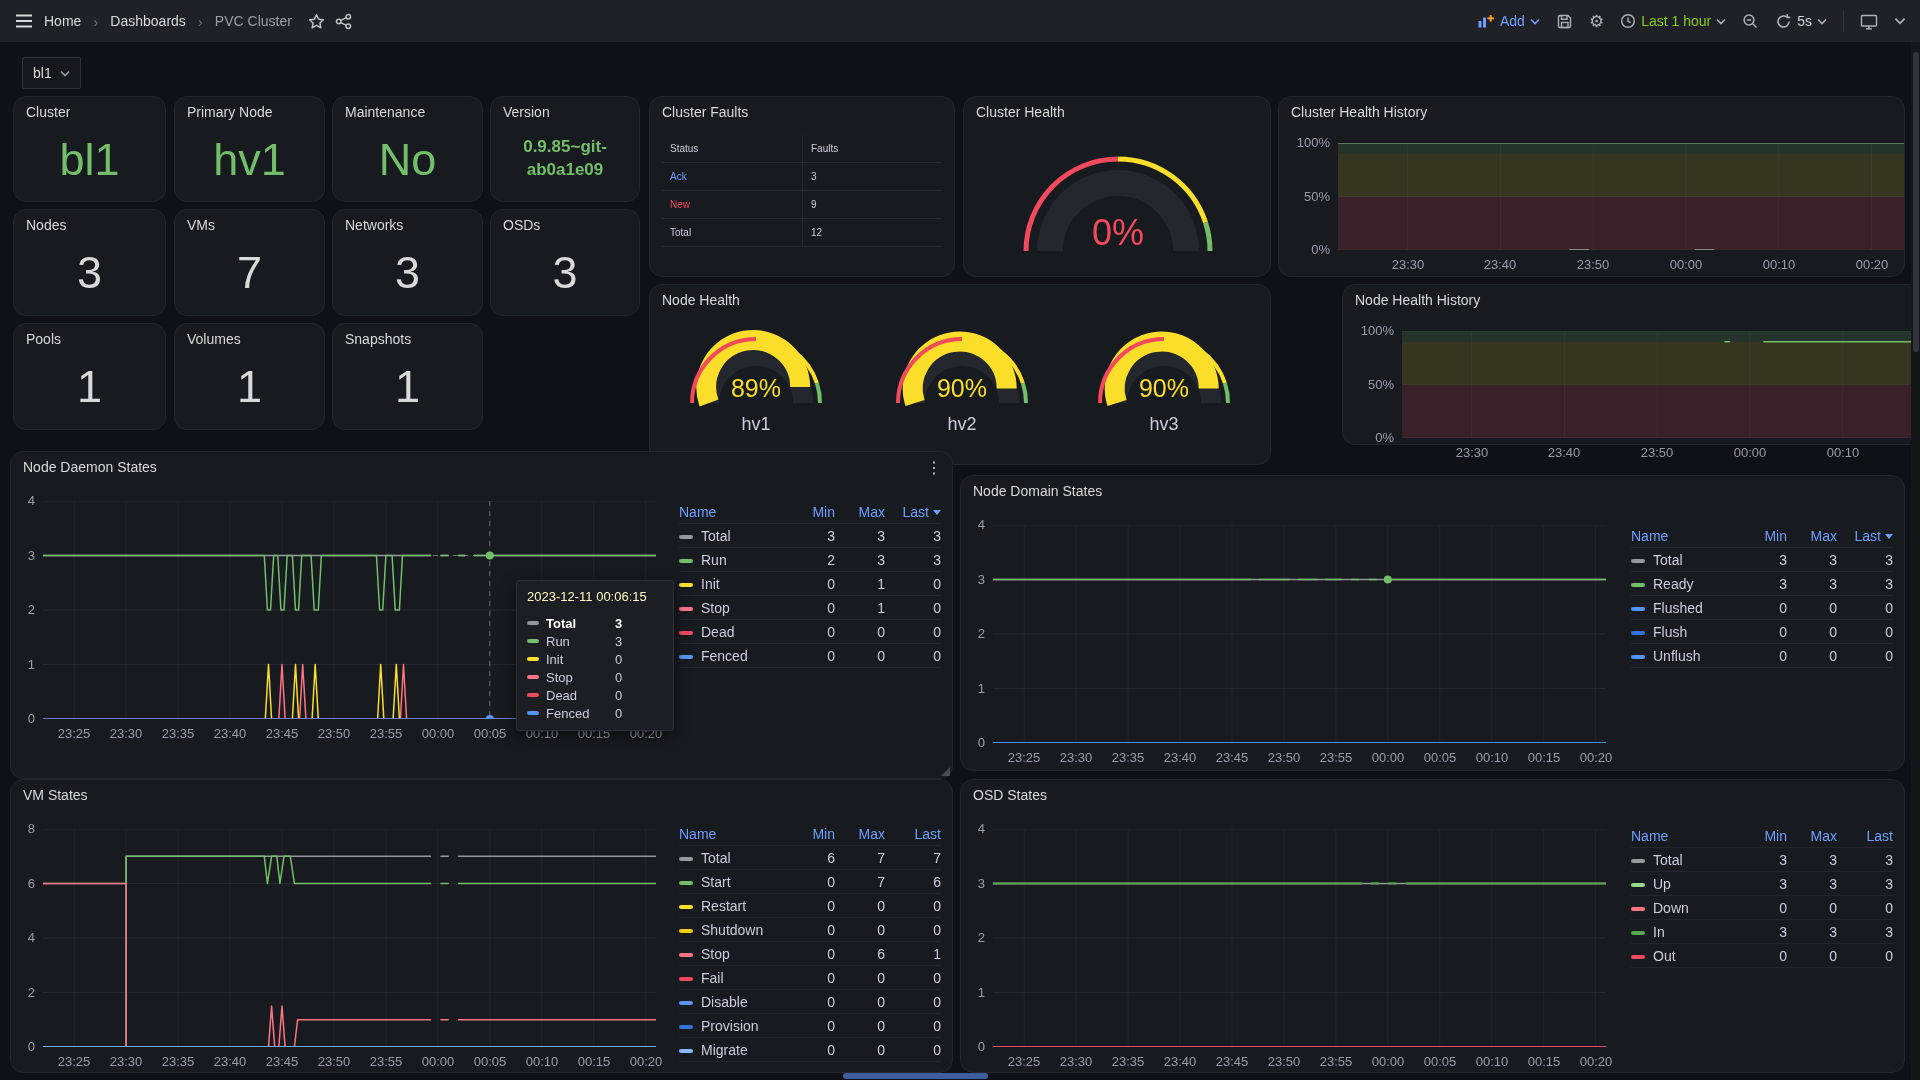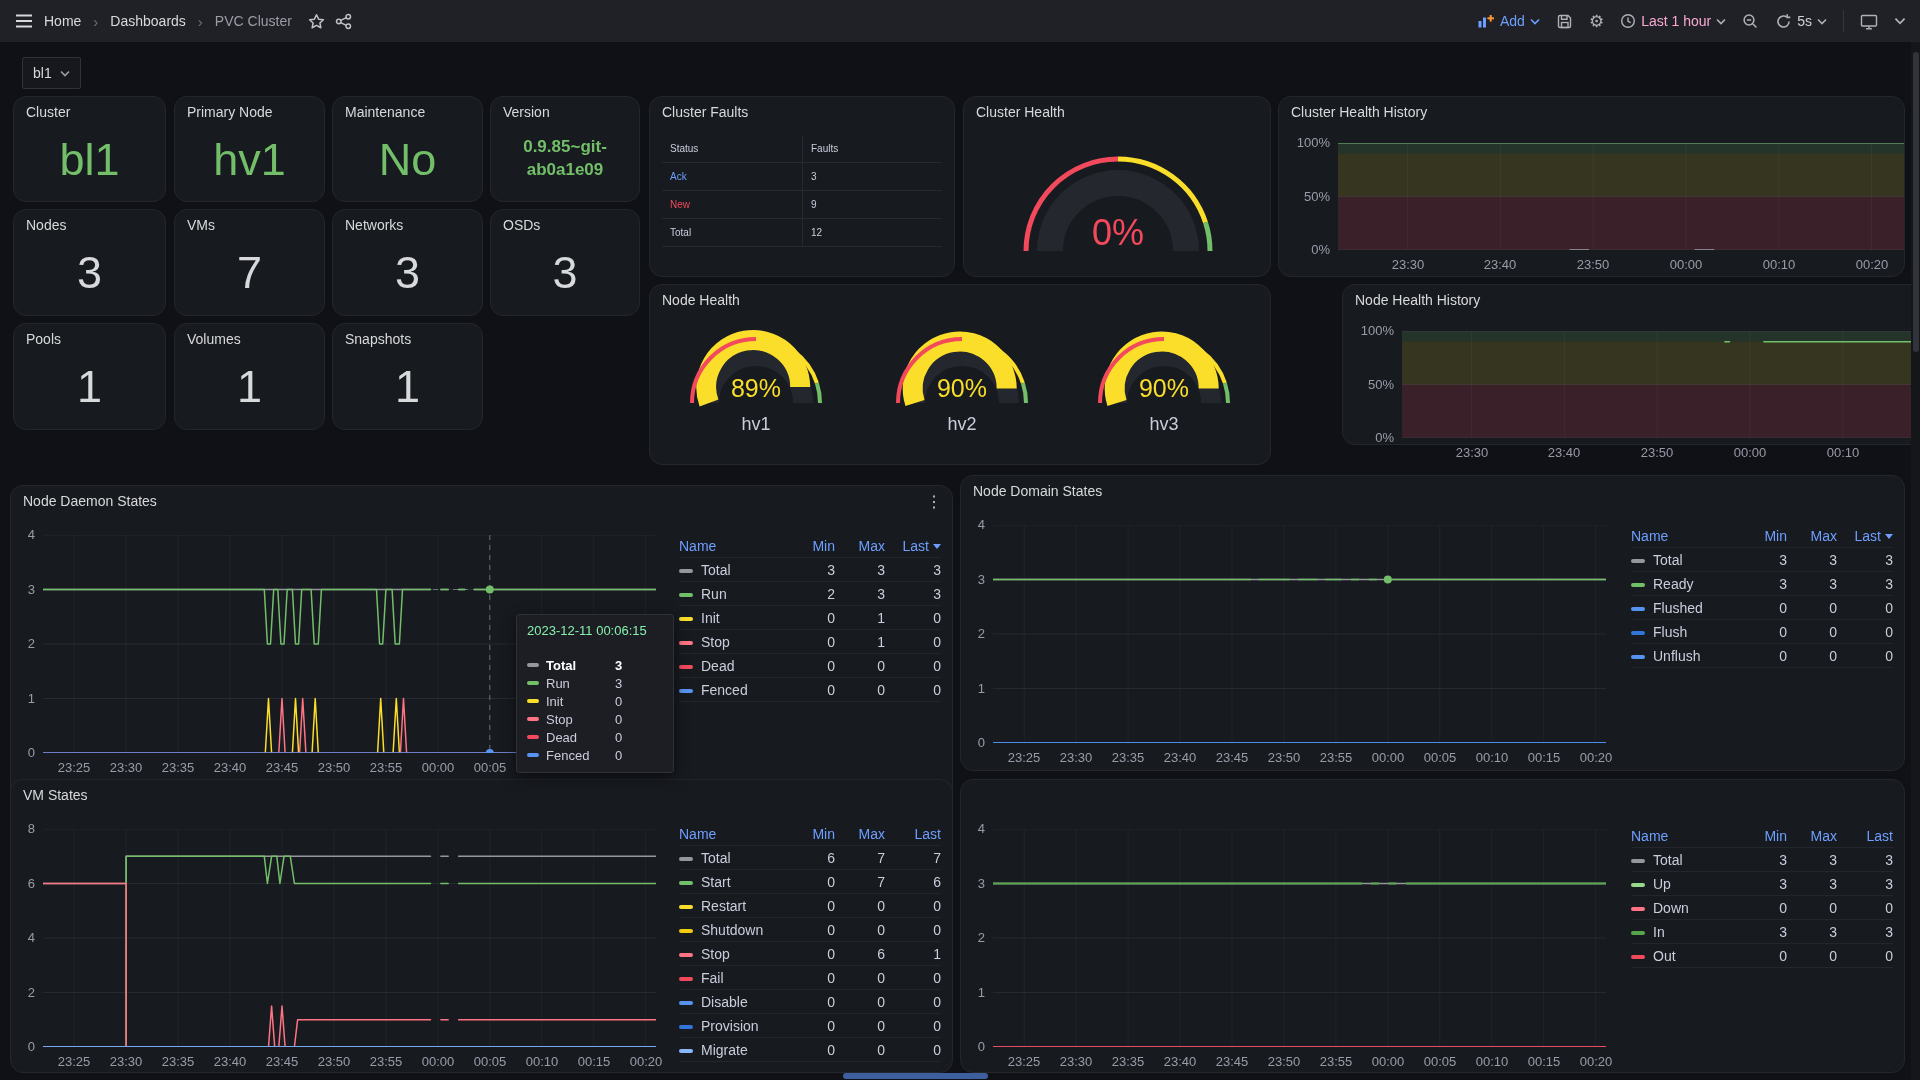--- a/index.html
+++ b/index.html
@@ -31,21 +31,21 @@
   .xtick{width:50px;text-align:center}
   .legend{position:absolute;font-size:14px;color:#ccccdc}
   .lg-row{display:grid;grid-template-columns:1fr 50px 50px 56px;align-items:center;height:24px;box-sizing:border-box;border-bottom:1px solid rgba(204,204,220,0.07)}
   .lg-cell.num{text-align:right}
   .lg-head .lg-cell{color:#6E9FFF;font-weight:500}
   .swatch{display:inline-block;width:14px;height:4px;border-radius:2px;margin-right:8px;vertical-align:middle}
   .sortcaret{display:inline-block;width:0;height:0;border-left:4px solid transparent;border-right:4px solid transparent;border-top:5px solid #6E9FFF;margin-left:4px;vertical-align:middle}
   .kebab{position:absolute;top:6px;right:10px;color:#ccccdc;font-size:16px;cursor:pointer}
   .resize{position:absolute;right:2px;bottom:2px;width:0;height:0;border-left:9px solid transparent;border-bottom:9px solid rgba(204,204,220,0.28);cursor:nwse-resize}
   .tooltip{position:absolute;left:505px;top:128px;width:158px;background:#1c1e24;border:1px solid #2e313b;border-radius:3px;box-shadow:0 4px 14px rgba(0,0,0,0.55);padding:8px 10px;font-size:13px;z-index:5;box-sizing:border-box}
-  .tt-time{color:#86efac;margin-bottom:18px;white-space:nowrap}
+  .tt-time{color:#fef9c3;margin-bottom:10px;white-space:nowrap}
   .tt-row{display:flex;align-items:center;gap:7px;height:18px}
   .tt-row .sw{width:12px;height:4px;border-radius:2px;flex:0 0 12px}
   .tt-name{flex:0 0 62px}
   .tt-row.bold .tt-name,.tt-row.bold .tt-val{font-weight:bold;color:#fff}
   .gcell{position:absolute;width:150px;text-align:center}
   .glabel{font-size:18px;color:#ccccdc;margin-top:2px}
   svg.gauge{position:absolute}
   .hscroll{position:absolute;left:843px;bottom:1px;width:145px;height:6px;border-radius:3px;background:#3d5f9e}
   .vtrack{position:absolute;right:0;top:42px;bottom:0;width:9px;background:#15161a}
   .vthumb{position:absolute;right:1px;top:10px;width:6px;height:300px;border-radius:3px;background:#31343b}
@@ -107,21 +107,21 @@
         </svg>
     </span>
     <span class="ibtn">
       <span class="gearchar">⚙</span>
     </span>
     <span class="ibtn">
       <svg width="16" height="16" viewBox="0 0 16 16" fill="none" stroke="#aeb1b8" stroke-width="1.4">
           <circle cx="8" cy="8" r="6.3"></circle>
           <polyline points="8,4.6 8,8.3 10.7,9.7"></polyline>
         </svg>
-      <span style="color:#f9a8d4">Last 1 hour</span>
+      <span style="color:#84cc16">Last 1 hour</span>
       <svg width="10" height="7" viewBox="0 0 10 7">
           <polyline points="1,1.5 5,5.5 9,1.5" fill="none" stroke="#aeb1b8" stroke-width="1.6"></polyline>
         </svg>
     </span>
     <span class="ibtn">
       <svg width="17" height="17" viewBox="0 0 17 17" fill="none" stroke="#aeb1b8" stroke-width="1.5">
           <circle cx="7" cy="7" r="4.9"></circle>
           <line x1="10.7" y1="10.7" x2="14.5" y2="14.5"></line>
           <line x1="4.8" y1="7" x2="9.2" y2="7"></line>
         </svg>
@@ -336,21 +336,21 @@
     <div class="xlabels">
       <div class="tick xtick" style="left:104px;top:160px">23:30</div>
       <div class="tick xtick" style="left:196px;top:160px">23:40</div>
       <div class="tick xtick" style="left:289px;top:160px">23:50</div>
       <div class="tick xtick" style="left:382px;top:160px">00:00</div>
       <div class="tick xtick" style="left:475px;top:160px">00:10</div>
       <div class="tick xtick" style="left:568px;top:160px">00:20</div>
     </div>
 </div>
 
-<div class="panel" style="left:10px;top:485px;width:943px;height:328px">
+<div class="panel" style="left:10px;top:451px;width:943px;height:328px">
   <div class="ptitle">Node Daemon States</div>
   <div class="kebab">⋮</div>
   <svg class="plot" viewBox="0 0 613 218" preserveAspectRatio="none" style="left: 32px; top: 49px; width: 613px; height: 218px;">
       <line x1="0" x2="613" y1="0.0" y2="0.0" stroke="rgba(204,204,220,0.09)"></line>
       <line x1="0" x2="613" y1="54.5" y2="54.5" stroke="rgba(204,204,220,0.09)"></line>
       <line x1="0" x2="613" y1="109.0" y2="109.0" stroke="rgba(204,204,220,0.09)"></line>
       <line x1="0" x2="613" y1="163.5" y2="163.5" stroke="rgba(204,204,220,0.09)"></line>
       <line x1="0" x2="613" y1="218.0" y2="218.0" stroke="rgba(204,204,220,0.09)"></line>
       <line y1="0" y2="218" x1="31.2" x2="31.2" stroke="rgba(204,204,220,0.055)"></line>
       <line y1="0" y2="218" x1="83.1" x2="83.1" stroke="rgba(204,204,220,0.055)"></line>
@@ -699,20 +699,21 @@
       <div class="lg-row">
         <div class="lg-cell name"><span class="swatch" style="background:#8AB8FF"></span>Migrate</div>
         <div class="lg-cell num">0</div>
         <div class="lg-cell num">0</div>
         <div class="lg-cell num">0</div>
       </div>
     </div>
 </div>
 
 <div class="panel" style="left:960px;top:779px;width:945px;height:294px">
+  <div class="ptitle">OSD States</div>
   <svg class="plot" viewBox="0 0 613 218" preserveAspectRatio="none" style="left: 32px; top: 49px; width: 613px; height: 218px;">
       <line x1="0" x2="613" y1="0.0" y2="0.0" stroke="rgba(204,204,220,0.09)"></line>
       <line x1="0" x2="613" y1="54.5" y2="54.5" stroke="rgba(204,204,220,0.09)"></line>
       <line x1="0" x2="613" y1="109.0" y2="109.0" stroke="rgba(204,204,220,0.09)"></line>
       <line x1="0" x2="613" y1="163.5" y2="163.5" stroke="rgba(204,204,220,0.09)"></line>
       <line x1="0" x2="613" y1="218.0" y2="218.0" stroke="rgba(204,204,220,0.09)"></line>
       <line y1="0" y2="218" x1="31.2" x2="31.2" stroke="rgba(204,204,220,0.055)"></line>
       <line y1="0" y2="218" x1="83.1" x2="83.1" stroke="rgba(204,204,220,0.055)"></line>
       <line y1="0" y2="218" x1="135.1" x2="135.1" stroke="rgba(204,204,220,0.055)"></line>
       <line y1="0" y2="218" x1="187.0" x2="187.0" stroke="rgba(204,204,220,0.055)"></line>

